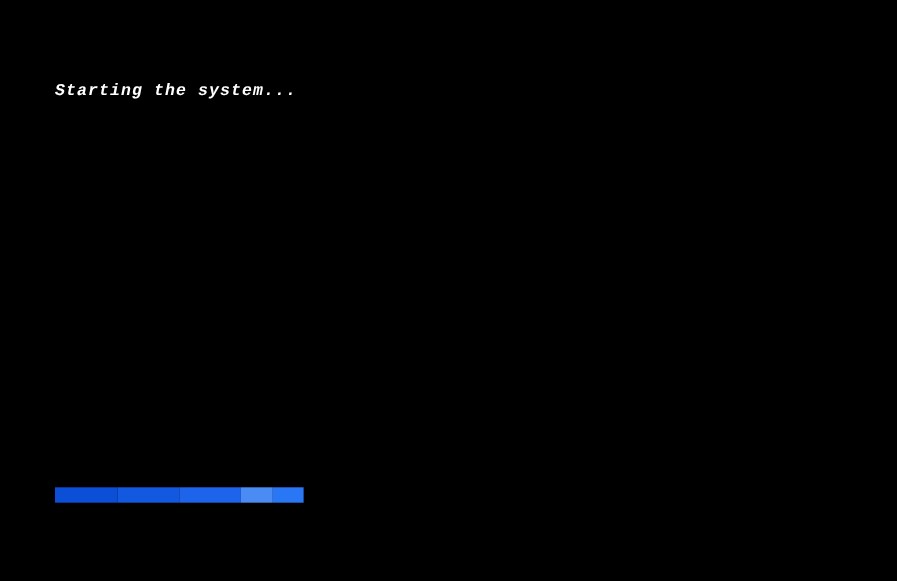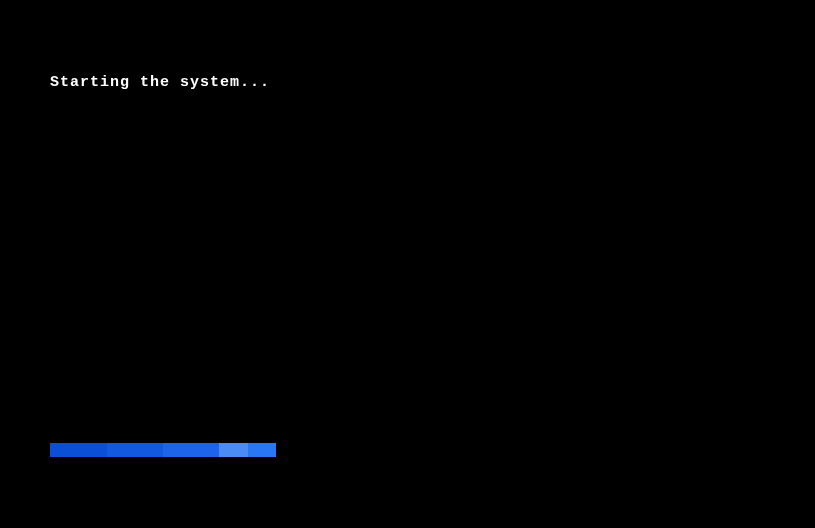--- a/index.html
+++ b/index.html
@@ -1,18 +1,19 @@
 <!DOCTYPE html>
 <html><head>
   <meta charset="utf-8">
   <style>
     * {
       margin: 0;
       padding: 0;
       box-sizing: border-box;
+      font-style: italic;
     }
     body {
       width: 815px;
       height: 528px;
       background-color: #000000;
       font-family: "Courier New", Courier, monospace;
       font-size: 15px;
       color: #ffffff;
       overflow: hidden;
       position: relative;

